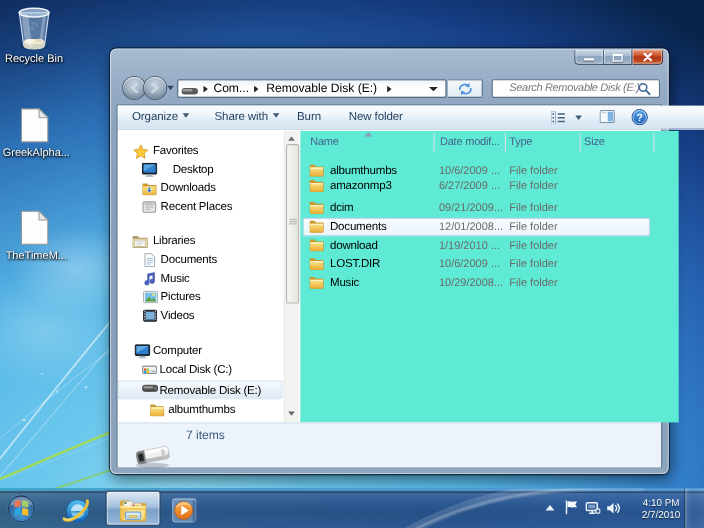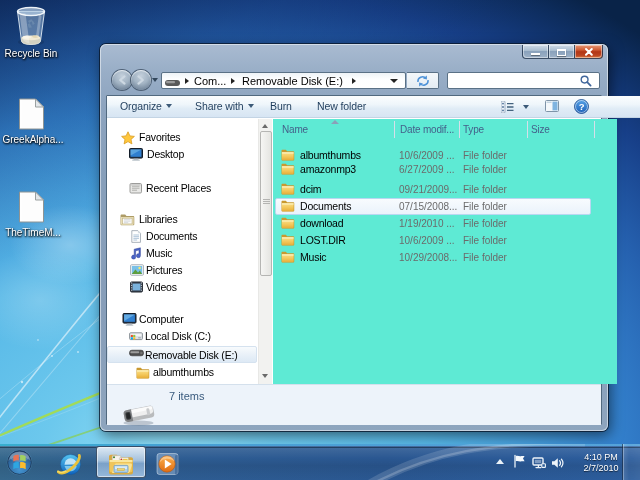--- a/index.html
+++ b/index.html
@@ -190,20 +190,21 @@
     </div>
     <div id="refresh">
         <svg width="14" height="12" viewBox="0 0 14 12" style="position:absolute;left:9px;top:2px">
           <path d="M2 7 a4.5 4.5 0 0 1 8-3.4" fill="none" stroke="#4f93d8" stroke-width="1.5"></path>
           <path d="M10.9 0.4 L10.9 4.6 L7 3.4 Z" fill="#4f93d8"></path>
           <path d="M12 5 a4.5 4.5 0 0 1 -8 3.4" fill="none" stroke="#4f93d8" stroke-width="1.5"></path>
           <path d="M3.1 11.6 L3.1 7.4 L7 8.6 Z" fill="#4f93d8"></path>
         </svg>
       </div>
     <div id="search">
+      <div style="position:absolute;left:15px;top:2px">Search Removable Disk (E:)</div>
       <svg width="12" height="12" viewBox="0 0 12 12" style="position:absolute;right:7px;top:2px">
           <circle cx="4.6" cy="4.6" r="3.4" fill="none" stroke="#41679c" stroke-width="1.4"></circle>
           <path d="M7.2 7.2 L10.6 10.6" stroke="#41679c" stroke-width="1.8" stroke-linecap="round"></path>
         </svg>
     </div>
 
     <div id="client">
       <div id="toolbar">
         <div class="tbi" style="left:13px">Organize<span class="caret"></span></div>
         <div class="tbi" style="left:88px">Share with<span class="caret"></span></div>
@@ -241,21 +242,31 @@
           <div class="ni" style="left:0;top:27px;width:151px">
             <span style="position:absolute;left:22px;top:1px">
               <svg width="14" height="13" viewBox="0 0 14 13">
                 <rect x=".5" y=".5" width="13" height="9.6" rx="1" fill="#27364a" stroke="#121c28"></rect>
                 <rect x="1.6" y="1.6" width="10.8" height="7.2" fill="#2f7fd0"></rect>
                 <path d="M1.6 1.6 h10.8 l-10.8 6 Z" fill="#5aa4e0"></path>
                 <rect x="4.6" y="10.4" width="4.8" height="1.4" fill="#9aa4ad"></rect>
                 <rect x="3.2" y="11.6" width="7.6" height="1.2" rx=".5" fill="#b9c2c9"></rect>
               </svg>
             </span>
-            <span style="position:absolute;left:40px">Desktop</span>
+            <span style="position:absolute;left:50px">Desktop</span>
+          </div>
+          <div class="ni" style="left:0;top:44px;width:151px">
+            <span style="position:absolute;left:22px;top:1px">
+              <svg width="14" height="13" viewBox="0 0 16 15">
+                <path d="M.5 3.2C.5 2.5 1 2 1.7 2h3.8l1.5 1.8h7c.7 0 1.2.5 1.2 1.2v8.2c0 .7-.5 1.2-1.2 1.2H1.7c-.7 0-1.2-.5-1.2-1.2z" fill="#c9992f"></path>
+                <path d="M1 5h13.5v8.2c0 .5-.4.9-.9.9H1.9c-.5 0-.9-.4-.9-.9z" fill="url(#fgr)"></path>
+                <path d="M8.8 5.5 v3 h2 l-3.1 3.6 -3.1-3.6 h2 v-3 Z" fill="#2f6fc0" stroke="#fff" stroke-width=".7"></path>
+              </svg>
+            </span>
+            <span style="position:absolute;left:39px">Downloads</span>
           </div>
           <div class="ni" style="left:0;top:92px;width:151px">
             <span style="position:absolute;left:13px;top:1px">
               <svg width="15" height="13" viewBox="0 0 16 14">
                 <path d="M.5 2.8C.5 2.1 1 1.6 1.7 1.6h3.8l1.4 1.7h7.2c.7 0 1.2.5 1.2 1.2v7.6c0 .7-.5 1.2-1.2 1.2H1.7c-.7 0-1.2-.5-1.2-1.2z" fill="#ad9b66"></path>
                 <path d="M1 4.4h13.6v7.5c0 .5-.4.9-.9.9H1.9c-.5 0-.9-.4-.9-.9z" fill="#e8ddb4"></path>
                 <rect x="2.6" y="5.6" width="10.3" height="6.2" fill="#fbfbf9" stroke="#c0b387" stroke-width=".7"></rect>
                 <path d="M4.2 7.2h7 M4.2 8.8h7 M4.2 10.4h4.6" stroke="#c9cdd4" stroke-width=".8"></path>
               </svg>
             </span>
@@ -418,21 +429,21 @@
             <span class="dt">09/21/2009...</span>
             <span class="tp">File folder</span>
           </div>
           <div class="row" style="top:79px">
             <svg width="14" height="13" viewBox="0 0 16 15">
               <path d="M.5 3.2C.5 2.5 1 2 1.7 2h3.8l1.5 1.8h7c.7 0 1.2.5 1.2 1.2v8.2c0 .7-.5 1.2-1.2 1.2H1.7c-.7 0-1.2-.5-1.2-1.2z" fill="#c9992f"></path>
               <path d="M1 5h13.5v8.2c0 .5-.4.9-.9.9H1.9c-.5 0-.9-.4-.9-.9z" fill="url(#fgr)"></path>
               <path d="M1 5h13.5v1.4H1z" fill="#fdf3c0"></path>
             </svg>
             <span class="nm">Documents</span>
-            <span class="dt">07/15/2008...</span>
+            <span class="dt">12/01/2008...</span>
             <span class="tp">File folder</span>
           </div>
           <div class="row" style="top:96px">
             <svg width="14" height="13" viewBox="0 0 16 15">
               <path d="M.5 3.2C.5 2.5 1 2 1.7 2h3.8l1.5 1.8h7c.7 0 1.2.5 1.2 1.2v8.2c0 .7-.5 1.2-1.2 1.2H1.7c-.7 0-1.2-.5-1.2-1.2z" fill="#c9992f"></path>
               <path d="M1 5h13.5v8.2c0 .5-.4.9-.9.9H1.9c-.5 0-.9-.4-.9-.9z" fill="url(#fgr)"></path>
               <path d="M1 5h13.5v1.4H1z" fill="#fdf3c0"></path>
             </svg>
             <span class="nm">download</span>
             <span class="dt">1/19/2010 ...</span>

